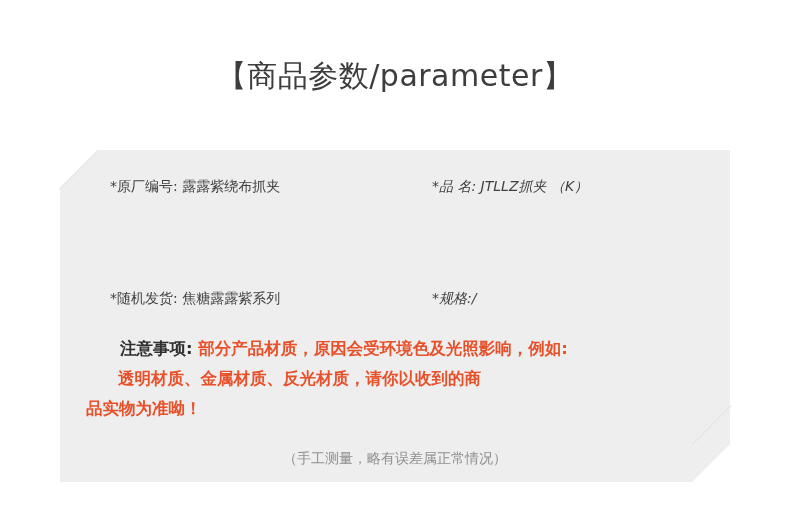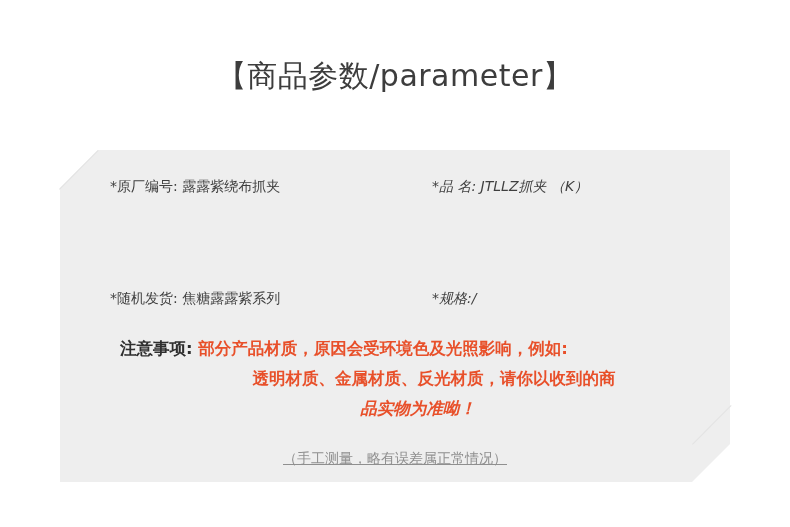--- a/index.html
+++ b/index.html
@@ -95,46 +95,45 @@
 
   
   .notice {
     position: absolute;
     left: 60px;
     top: 334px;
     width: 670px;
     margin-left: 20px;
   }
   .notice-line {
-    text-align: center;
+    text-align: left;
     font-size: 16.5px;
     line-height: 30px;
     font-weight: 700;
     color: #e8502a;
     white-space: nowrap;
   }
   .notice-line.first { text-align: left; padding-left: 40px; }
   .notice-label {
     color: #2e2e2e;
     font-weight: 700;
   }
   .notice-line.l2 { padding-left: 38px; }
-  .notice-line.l3 { padding-left: 6px; font-style: italic; }
+  .notice-line.l3 { padding-left: 6px; }
 
   .footnote {
     position: absolute;
     left: 60px;
     top: 447px;
     width: 670px;
     text-align: center;
     font-size: 14px;
     line-height: 22px;
     color: #8f8f8f;
     white-space: nowrap;
-    text-decoration: underline;
   }
 </style>
 </head>
 <body>
 
 <div class="page">
 
   <div class="title">【商品参数/parameter】</div>
 
   <div class="param-card"></div>

